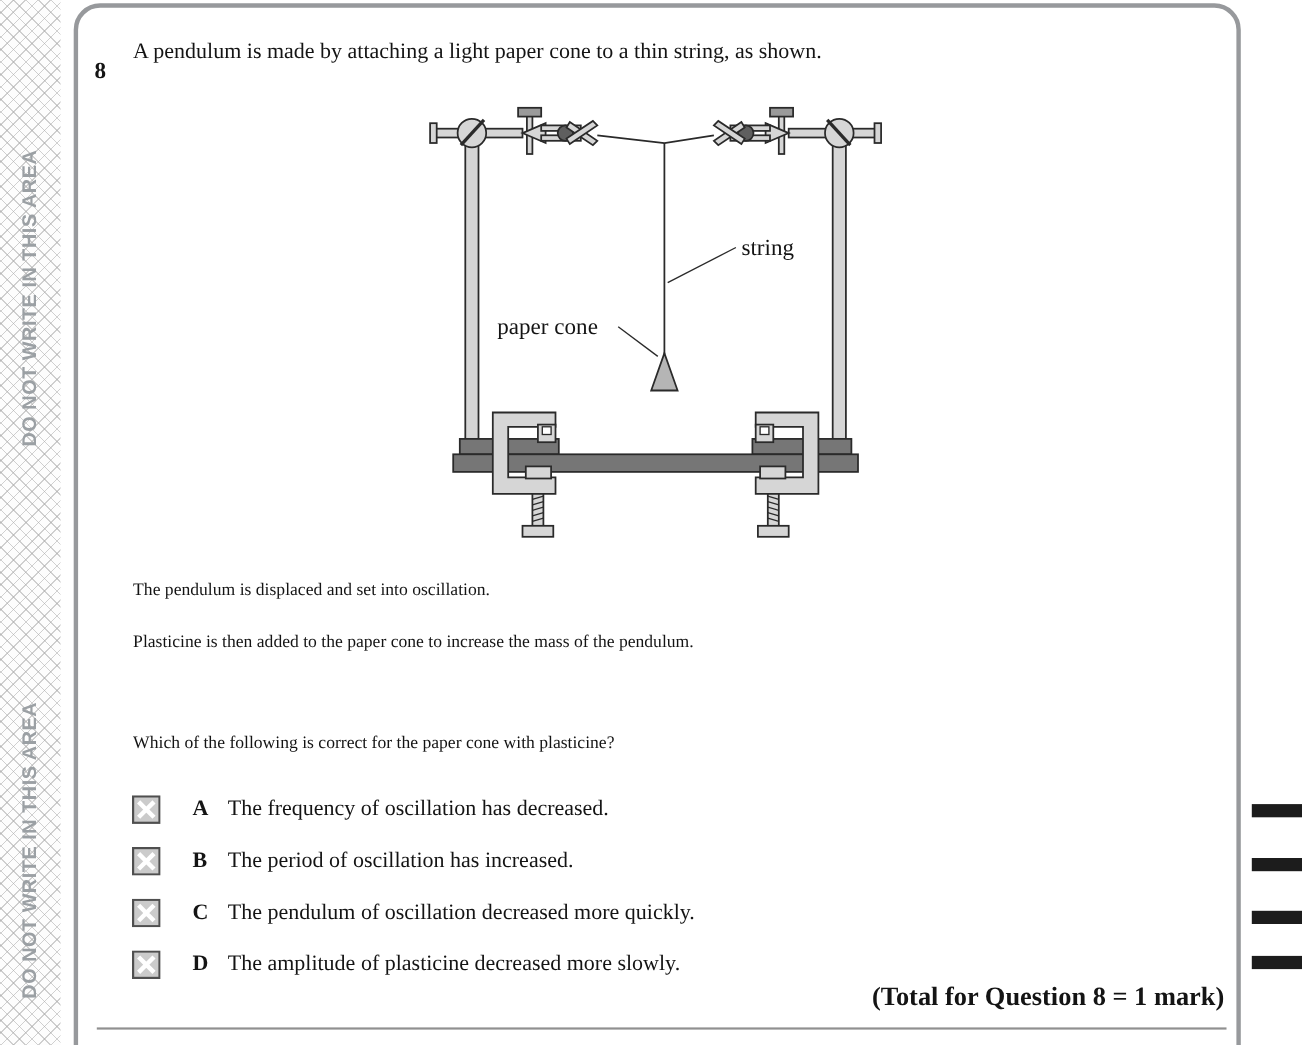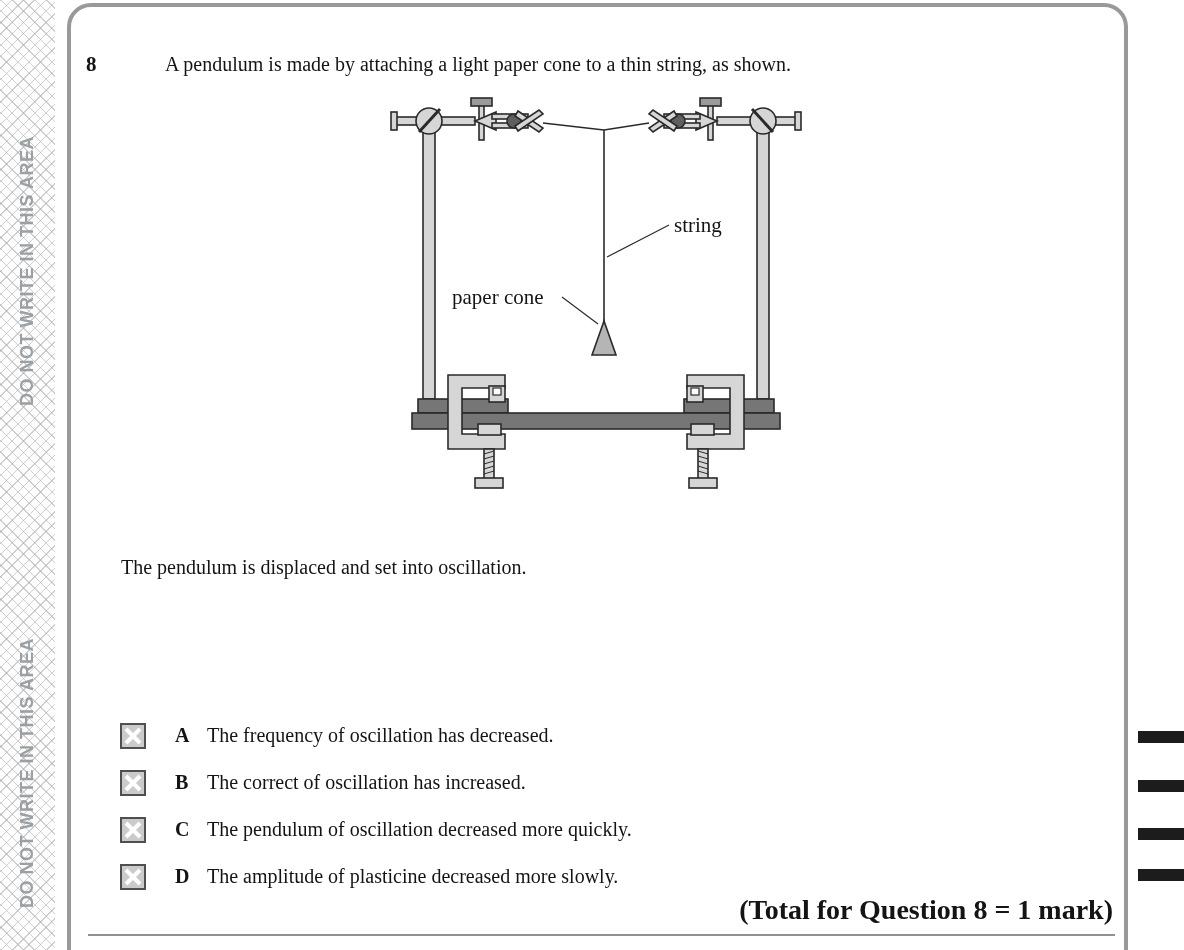--- a/index.html
+++ b/index.html
@@ -23,30 +23,30 @@
     font-size:18px;letter-spacing:.5px;color:#9ba0a4;
   }
   .side-label.b1{left:-129px;top:258px;width:312px;}
   .side-label.b2{left:-138px;top:760px;width:330px;}
   
   .frame{
     position:absolute;left:67px;top:3px;width:1053px;height:990px;
     border:4px solid #97999c;border-radius:24px;background:transparent;
   }
   .q-num{position:absolute;left:86px;top:52px;font-size:21px;font-weight:bold;}
-  .q-text{position:absolute;left:121px;top:53px;width:920px;font-size:20px;margin-left:44px;}
-  .para{position:absolute;left:121px;width:940px;font-size:20px;margin-top:28px;}
+  .q-text{position:absolute;left:121px;top:36px;width:920px;font-size:20px;}
+  .para{position:absolute;left:121px;width:940px;font-size:16px;}
   .p1{top:528px}.p2{top:575px}.p3{top:621px}.p4{top:667px}
   .diagram{position:absolute;left:390px;top:92px;}
   .opt{position:absolute;left:120px;height:28px;}
   .o1{top:722px}.o2{top:769px}.o3{top:816px}.o4{top:863px}
   .chk{position:absolute;left:0;top:1px;display:block;}
   .opt .letter{position:absolute;left:55px;top:2px;font-size:20px;font-weight:bold;white-space:nowrap;}
   .opt .otext{position:absolute;left:87px;top:2px;font-size:20px;white-space:nowrap;}
-  .total{position:absolute;right:71px;top:894px;font-size:28px;font-weight:bold;white-space:nowrap;}
+  .total{position:absolute;right:71px;top:894px;font-size:24px;font-weight:bold;white-space:nowrap;}
   .sep{position:absolute;left:88px;top:934px;width:1027px;height:2px;background:#909090;}
   .edge-bar{position:absolute;left:1138px;width:46px;height:12px;background:#1c1c1c;}
   .eb1{top:731px}.eb2{top:780px}.eb3{top:828px}.eb4{top:869px}
   
   .lg{fill:#d6d6d6;stroke:#2a2a2a;stroke-width:1.6;}
   .mg{fill:#9a9a9a;stroke:#2a2a2a;stroke-width:1.6;}
   .dg{fill:#767676;stroke:#2a2a2a;stroke-width:1.6;}
   .dg2{fill:#5f5f5f;stroke:#2a2a2a;stroke-width:1.6;}
   .ol{stroke:#2a2a2a;fill:none;}
   .dtext{font-family:"Liberation Serif",serif;font-size:21px;fill:#141414;}
@@ -122,37 +122,39 @@
 
     <polygon points="214,229 202,263 226,263" fill="#b5b5b5" stroke="#2a2a2a" stroke-width="1.6"></polygon>
 
     <line x1="279" y1="133" x2="217" y2="165" class="ol" stroke-width="1.2"></line>
     <text x="284" y="140" class="dtext">string</text>
     <line x1="172" y1="205" x2="208" y2="232" class="ol" stroke-width="1.2"></line>
     <text x="62" y="212" class="dtext">paper cone</text>
   </svg>
 
   <div class="para p1">The pendulum is displaced and set into oscillation.</div>
+  <div class="para p2">Plasticine is then added to the paper cone to increase the mass of the pendulum.</div>
+  <div class="para p4">Which of the following is correct for the paper cone with plasticine?</div>
 
   <div class="opt o1">
     <svg class="chk" width="26" height="26" viewBox="0 0 26 26">
       <rect x="1" y="1" width="24" height="24" fill="#cbcbcb" stroke="#4f4f4f" stroke-width="2"></rect>
       <path d="M6,6 L20,20 M20,6 L6,20" stroke="#ffffff" stroke-width="4" fill="none"></path>
     </svg>
     <span class="letter">A</span>
     <span class="otext">The frequency of oscillation has decreased.</span>
   </div>
 
   <div class="opt o2">
     <svg class="chk" width="26" height="26" viewBox="0 0 26 26">
       <rect x="1" y="1" width="24" height="24" fill="#cbcbcb" stroke="#4f4f4f" stroke-width="2"></rect>
       <path d="M6,6 L20,20 M20,6 L6,20" stroke="#ffffff" stroke-width="4" fill="none"></path>
     </svg>
     <span class="letter">B</span>
-    <span class="otext">The correct of oscillation has increased.</span>
+    <span class="otext">The period of oscillation has increased.</span>
   </div>
 
   <div class="opt o3">
     <svg class="chk" width="26" height="26" viewBox="0 0 26 26">
       <rect x="1" y="1" width="24" height="24" fill="#cbcbcb" stroke="#4f4f4f" stroke-width="2"></rect>
       <path d="M6,6 L20,20 M20,6 L6,20" stroke="#ffffff" stroke-width="4" fill="none"></path>
     </svg>
     <span class="letter">C</span>
     <span class="otext">The pendulum of oscillation decreased more quickly.</span>
   </div>

